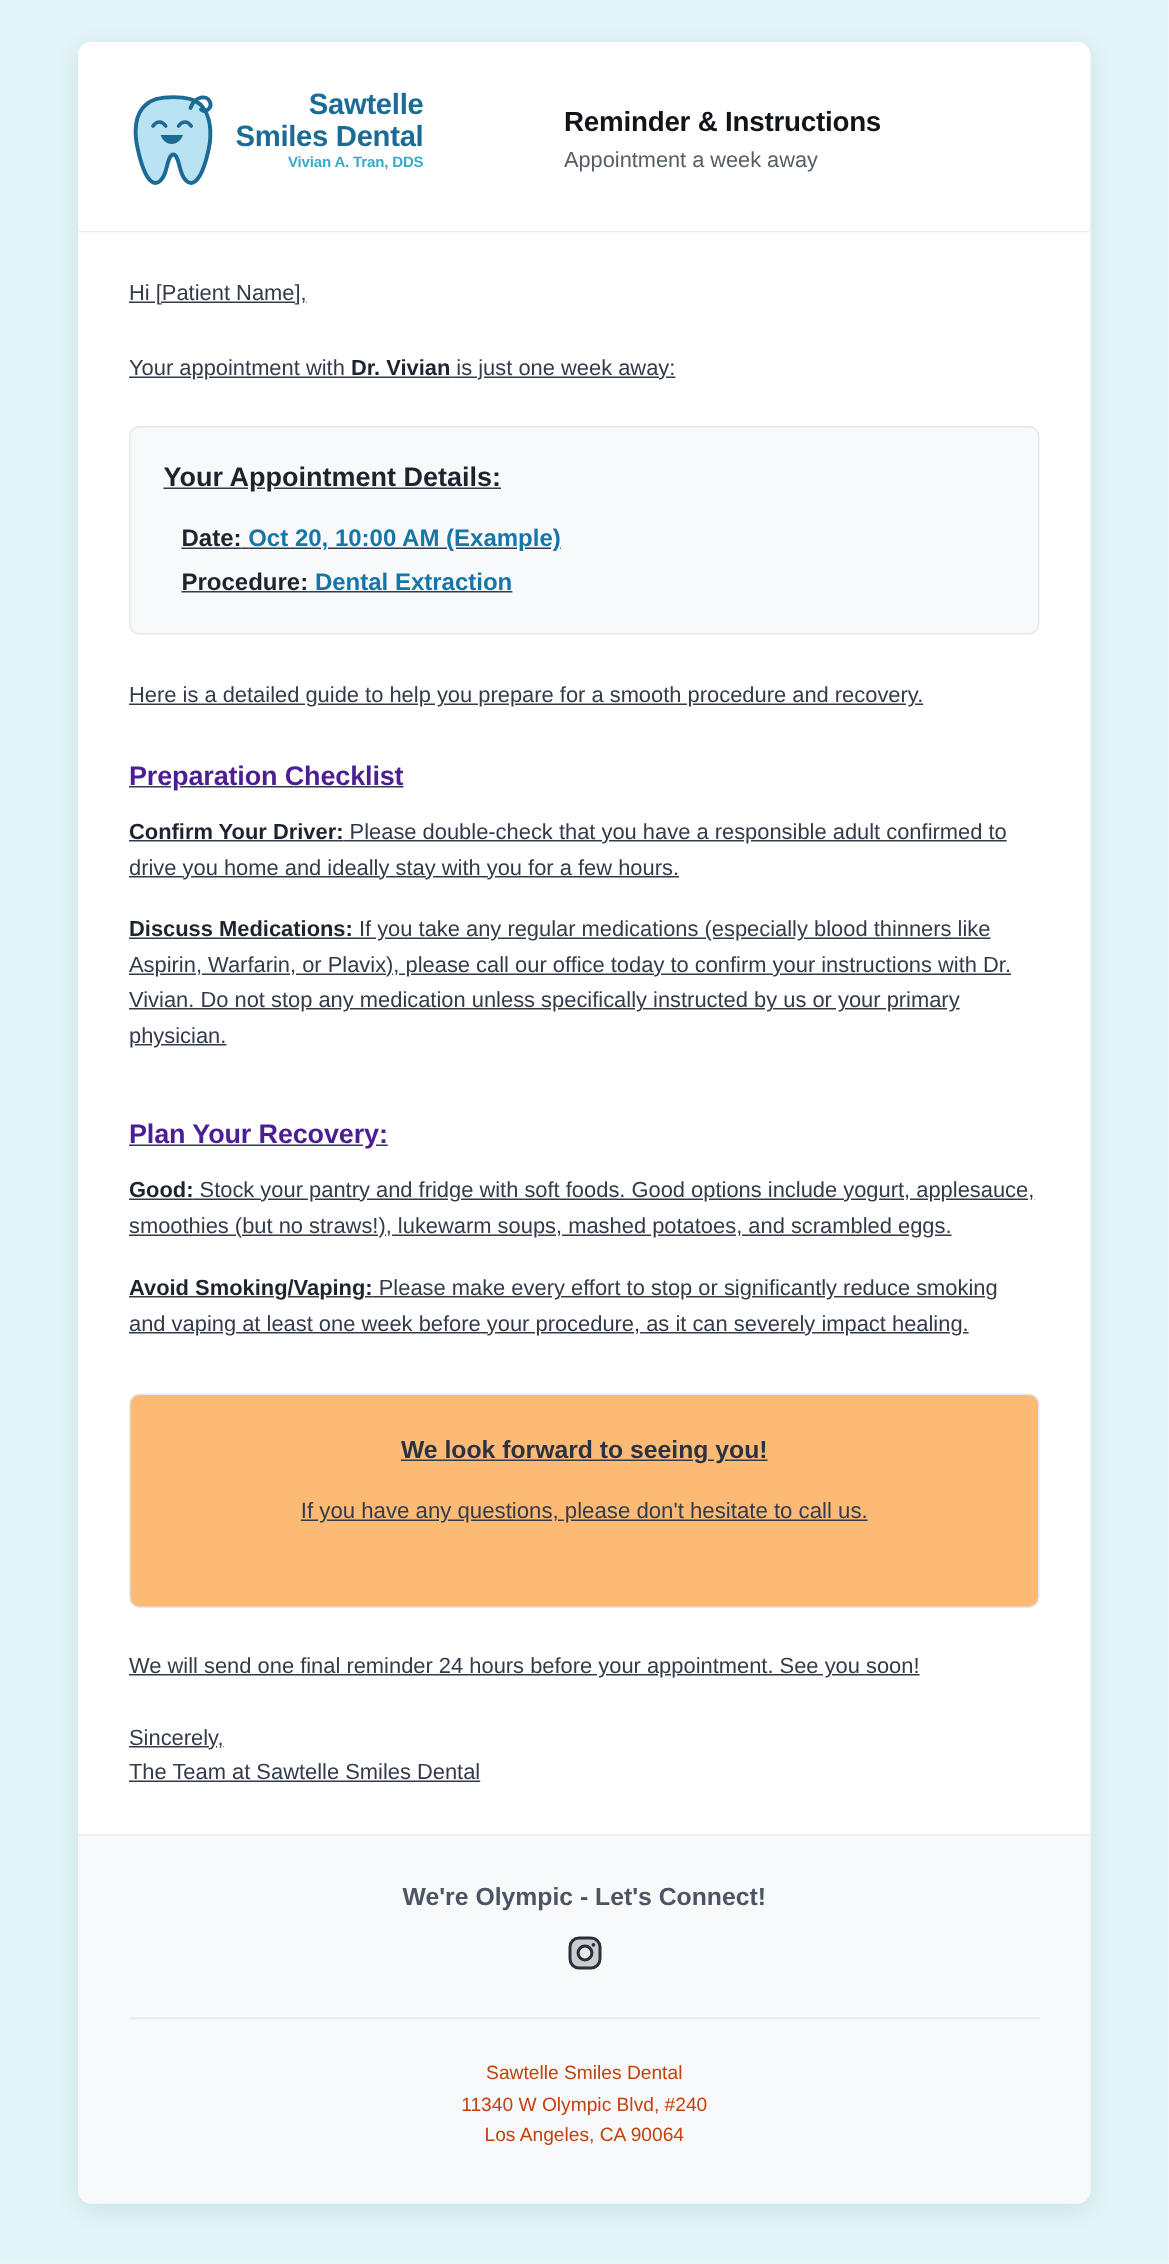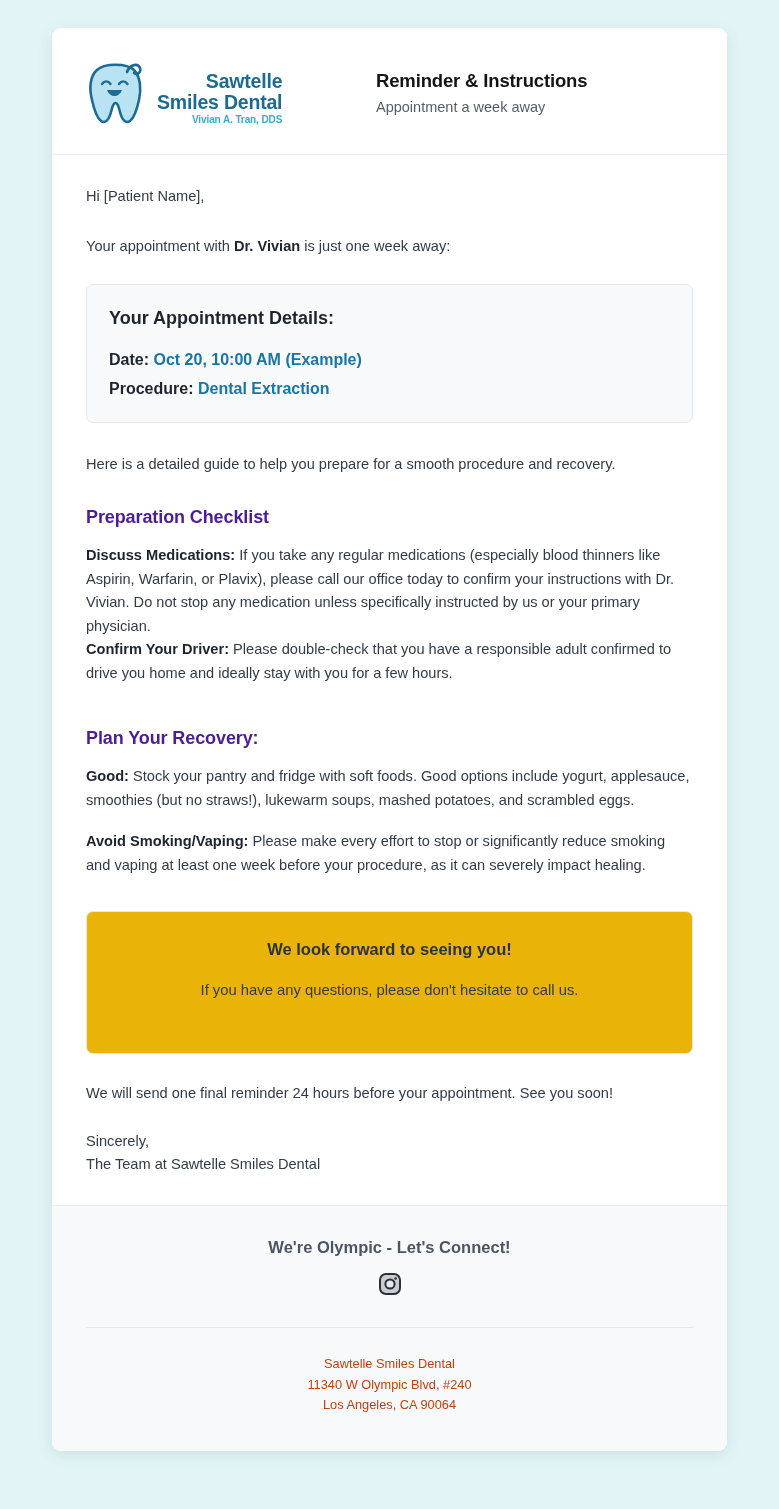--- a/index.html
+++ b/index.html
@@ -31,21 +31,21 @@
   
   .header {
     display: flex;
     align-items: center;
     padding: 30px 34px 28px 34px;
     border-bottom: 1px solid #e8edef;
     background: #ffffff;
   }
   .brand {
     display: flex;
-    align-items: flex-end;
+    align-items: flex-start;
     width: 272px;
     flex: 0 0 272px;
   }
   .logo-mark {
     width: 58px;
     height: 68px;
     flex: 0 0 58px;
     margin-right: 13px;
   }
   .logo-mark svg { display: block; }
@@ -85,20 +85,21 @@
     margin: 0;
   }
 
   
   .body {
     padding: 30px 34px 28px 34px;
     background: #ffffff;
     color: #333b48;
     font-size: 14.6px;
     line-height: 1.62;
+    text-decoration: underline;
   }
   .greeting { margin: 0 0 26px 0; color: #333b48; }
   .lede { margin: 0 0 26px 0; color: #333b48; }
   .lede b, .greeting b { color: #1d242e; font-weight: bold; }
 
   .appt-box {
     border: 1px solid #e6e9ec;
     background: #f8f9fa;
     border-radius: 7px;
     padding: 19px 22px 21px 22px;
@@ -107,21 +108,21 @@
   .appt-title {
     font-size: 18px;
     font-weight: bold;
     color: #1d242e;
     margin: 0 0 15px 0;
   }
   .appt-line {
     font-size: 16px;
     font-weight: bold;
     color: #1d242e;
-    margin: 0 0 4px 0;
+    margin: 0 0 4px 12px;
     line-height: 1.52;
   }
   .appt-line:last-child { margin-bottom: 0; }
   .appt-val { color: #1776a8; font-weight: bold; }
 
   .intro-guide { margin: 0 0 26px 0; }
 
   h2.section-head {
     font-size: 18px;
     font-weight: bold;
@@ -135,21 +136,21 @@
   p.item {
     margin: 0 0 18px 0;
     color: #333b48;
   }
   p.item b { color: #1d242e; font-weight: bold; }
   p.item.last { margin-bottom: 0; }
 
   
   .cta-box {
     border: 1px solid #e6e9ec;
-    background: #eab308;
+    background: #fdba74;
     border-radius: 7px;
     text-align: center;
     padding: 24px 20px 28px 20px;
     margin: 34px 0 28px 0;
   }
   .cta-head {
     font-size: 16.5px;
     font-weight: bold;
     color: #2b3340;
     margin: 0 0 16px 0;
@@ -255,23 +256,23 @@
       <div class="appt-box">
         <p class="appt-title">Your Appointment Details:</p>
         <p class="appt-line"><span>Date:</span> <span class="appt-val">Oct 20, 10:00 AM (Example)</span></p>
         <p class="appt-line"><span>Procedure:</span> <span class="appt-val">Dental Extraction</span></p>
       </div>
 
       <p class="intro-guide">Here is a detailed guide to help you prepare for a smooth procedure and recovery.</p>
 
       <h2 class="section-head">Preparation Checklist</h2>
 
+      <p class="item"><b>Confirm Your Driver:</b><span> Please double-check that you have a responsible adult confirmed to drive you home and ideally stay with you for a few hours.</span></p>
+
       <p class="item last"><b>Discuss Medications:</b><span> If you take any regular medications (especially blood thinners like Aspirin, Warfarin, or Plavix), please call our office today to confirm your instructions with Dr. Vivian. Do not stop any medication unless specifically instructed by us or your primary physician.</span></p>
-
-      <p class="item"><b>Confirm Your Driver:</b><span> Please double-check that you have a responsible adult confirmed to drive you home and ideally stay with you for a few hours.</span></p>
 
       <h2 class="section-head recovery">Plan Your Recovery:</h2>
 
       <p class="item"><b>Good:</b><span> Stock your pantry and fridge with soft foods. Good options include yogurt, applesauce, smoothies (but no straws!), lukewarm soups, mashed potatoes, and scrambled eggs.</span></p>
 
       <p class="item last"><b>Avoid Smoking/Vaping:</b><span> Please make every effort to stop or significantly reduce smoking and vaping at least one week before your procedure, as it can severely impact healing.</span></p>
 
       <div class="cta-box">
         <p class="cta-head">We look forward to seeing you!</p>
         <p class="cta-sub">If you have any questions, please don't hesitate to call us.</p>

